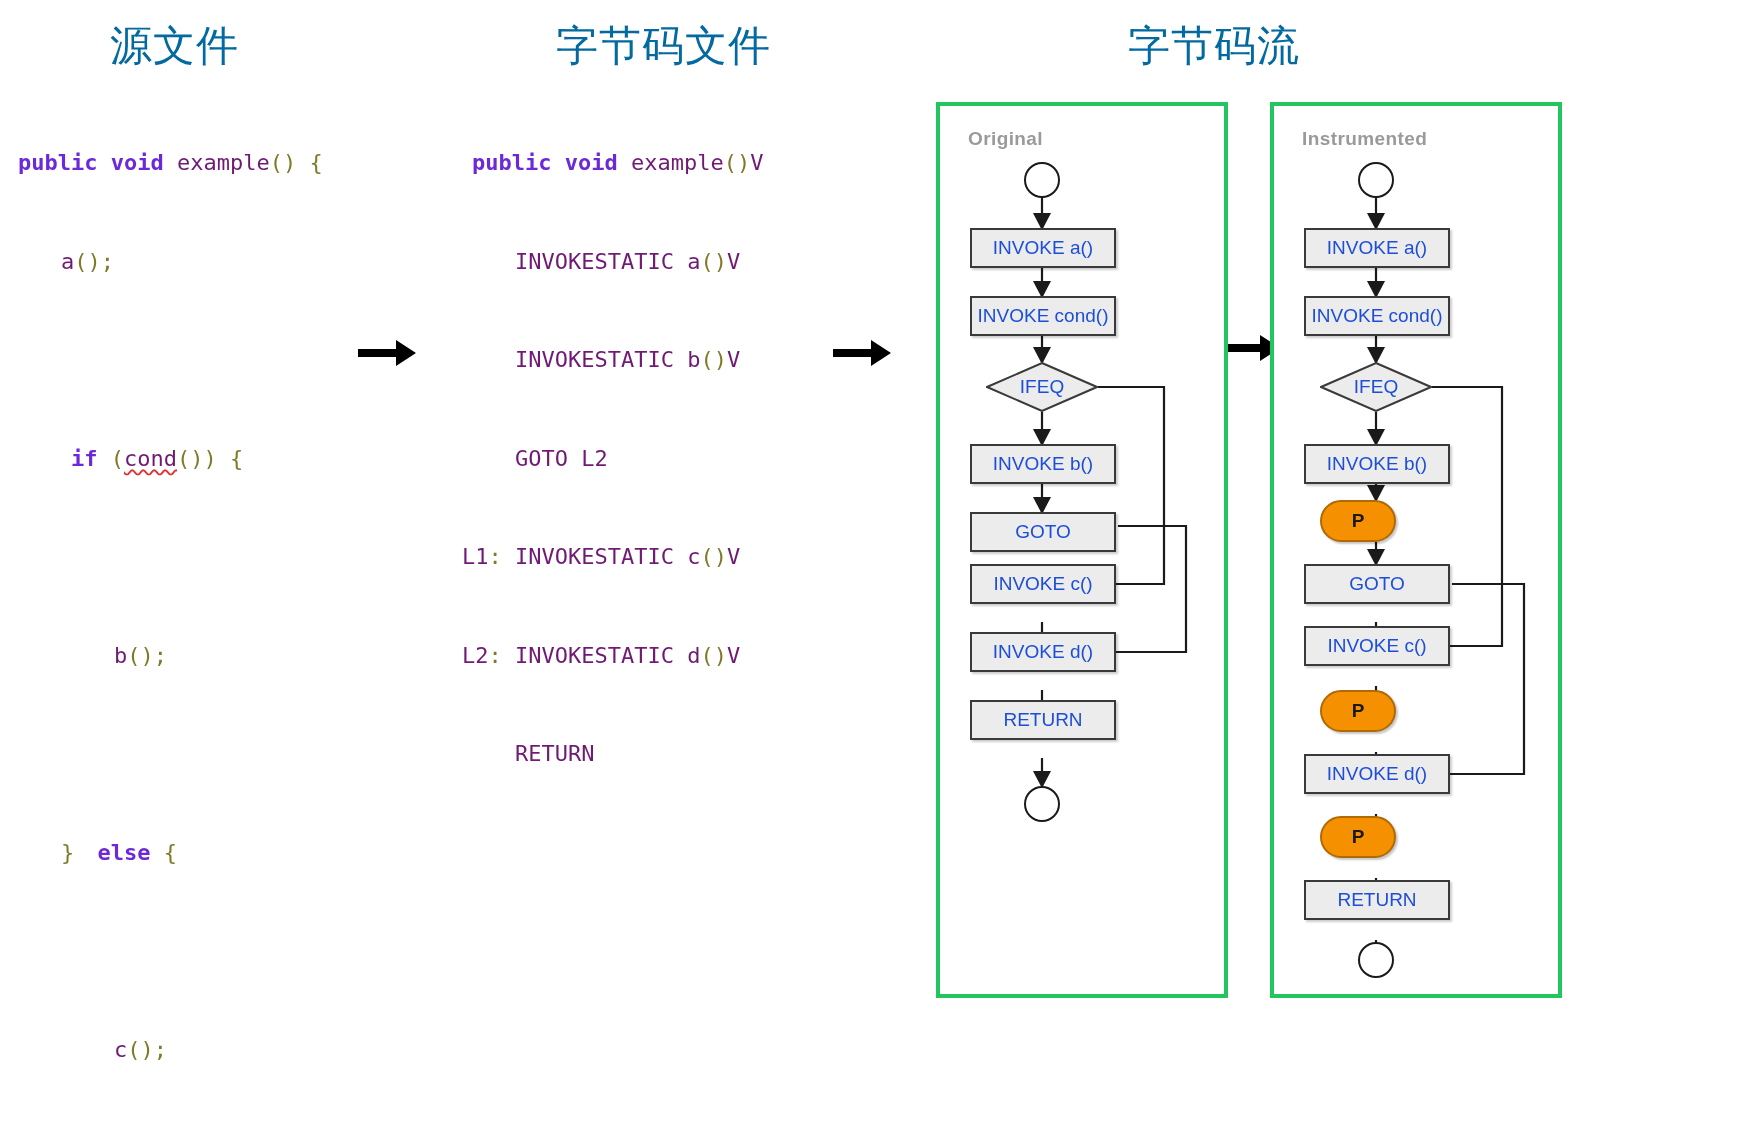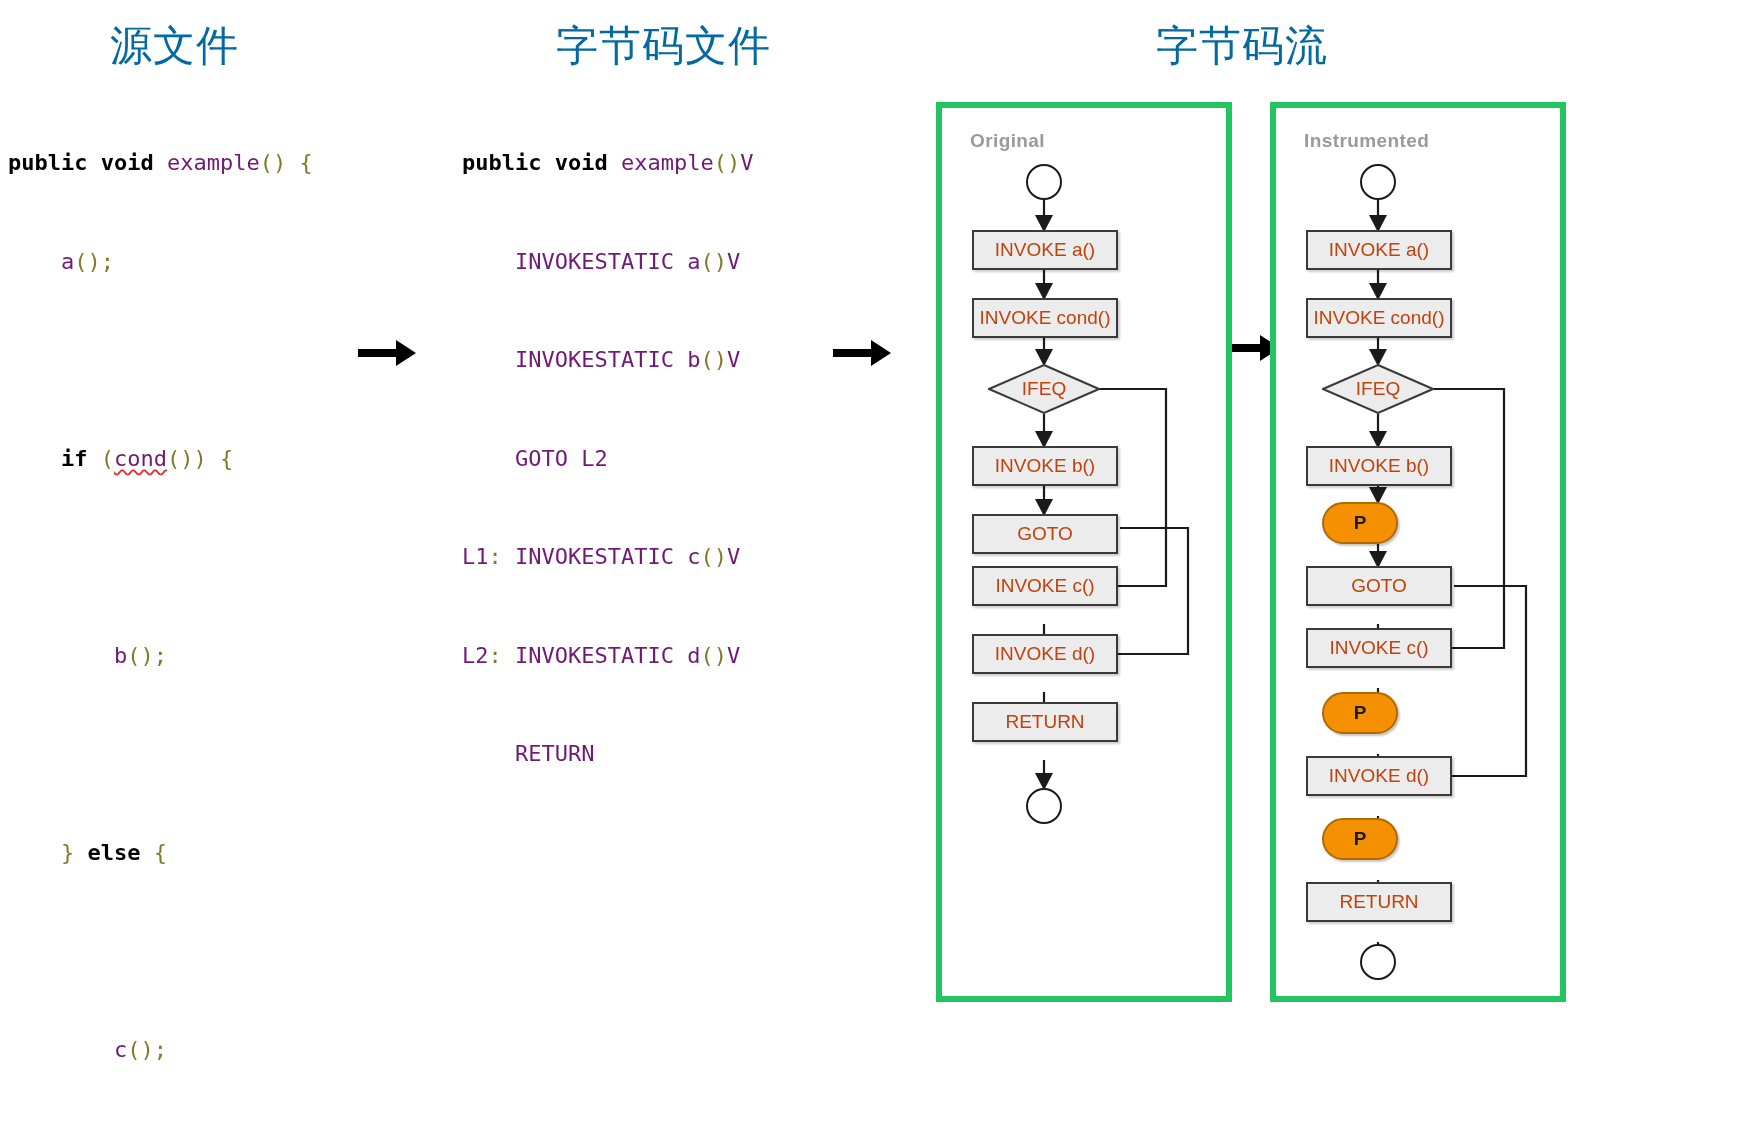--- a/index.html
+++ b/index.html
@@ -4,54 +4,54 @@
 <style>
   html,body{margin:0;padding:0;background:#ffffff;}
   body{width:1754px;height:1124px;position:relative;overflow:hidden;
        font-family:"Liberation Sans","DejaVu Sans",sans-serif;}
 
   
   .col-title{position:absolute;font-size:42px;color:#0369a1;font-weight:400;
              letter-spacing:1px;white-space:nowrap;}
   #title-source{left:110px;top:18px;}
   #title-bytecode{left:556px;top:18px;}
-  #title-stream{left:1156px;top:18px;}
+  #title-stream{left:1128px;top:18px;}
 
   
   .code{position:absolute;font-family:"DejaVu Sans Mono","Liberation Mono",monospace;
         font-size:22px;line-height:1.0;white-space:pre;color:#1a1a1a;}
   #source-code{left:8px;top:108px;}
   #bytecode-code{left:462px;top:108px;}
   .code .ln{display:block;height:54.5px;}
-  .kw{color:#000000;font-weight:bold;}
+  .kw{color:#6d28d9;font-weight:bold;margin-left:10px;}
   .pn{color:#7f7a28;}
   .id{color:#701a75;}
   .sq{text-decoration:underline;text-decoration-style:wavy;
       text-decoration-color:#e03030;text-decoration-thickness:2px;
       text-underline-offset:3px;}
 
   
   .big-arrow{position:absolute;width:58px;height:30px;}
   #arrow-1{left:358px;top:338px;}
   #arrow-2{left:833px;top:338px;}
   #arrow-3{left:1222px;top:333px;}
 
   
-  .panel{position:absolute;border:6px solid #22c55e;background:#fff;}
+  .panel{position:absolute;border:4px solid #22c55e;background:#fff;}
   #panel-original{left:936px;top:102px;width:284px;height:888px;}
   #panel-instrumented{left:1270px;top:102px;width:284px;height:888px;}
   .panel-label{position:absolute;font-size:19px;font-weight:bold;color:#9a9a9a;
                letter-spacing:.4px;}
   #label-original{left:28px;top:22px;}
   #label-instrumented{left:28px;top:22px;}
 
   
   .gnode{position:absolute;box-sizing:border-box;display:flex;
          align-items:center;justify-content:center;
-         font-size:19px;color:#c2410c;white-space:nowrap;}
+         font-size:19px;color:#1d4ed8;white-space:nowrap;}
   .nbox{background:#ececec;border:2px solid #3a3a3a;
         box-shadow:2px 2px 2px rgba(0,0,0,.20);}
   .ndiam{background:transparent;border:none;}
   .ndiam .diamond-shape{position:absolute;left:0;top:0;width:100%;height:100%;}
   .ndiam span{position:relative;z-index:2;}
   .nprobe{background:#f59100;border:2px solid #b06a00;border-radius:22px;
           font-weight:bold;color:#1a1a1a;
           box-shadow:2px 2px 2px rgba(0,0,0,.22);}
   .ncircle{border:2px solid #1a1a1a;border-radius:50%;background:#fff;}
 

